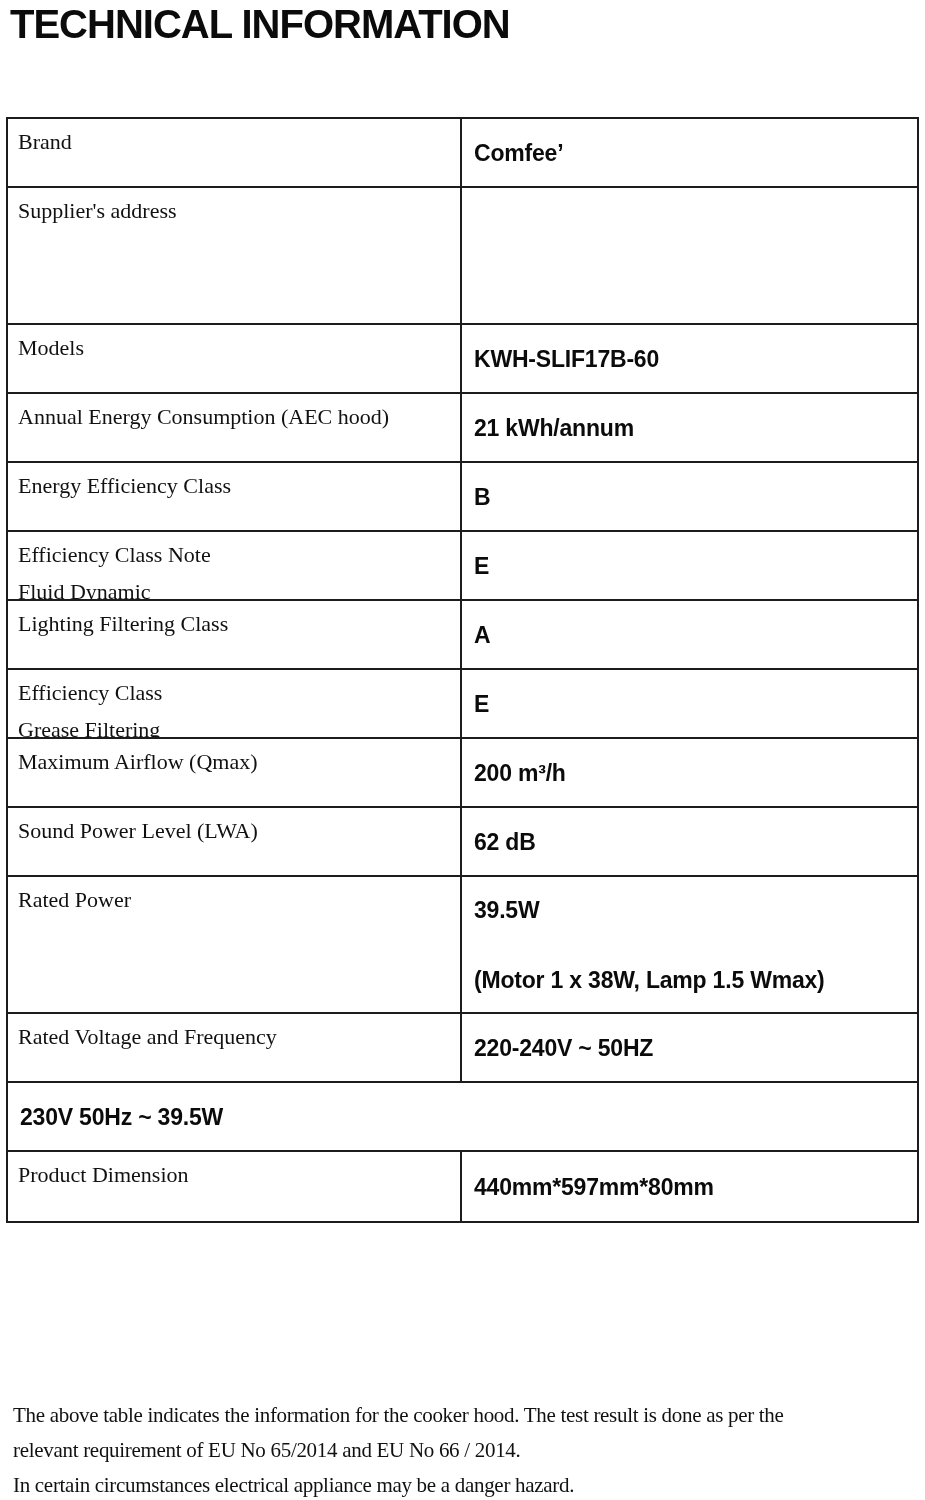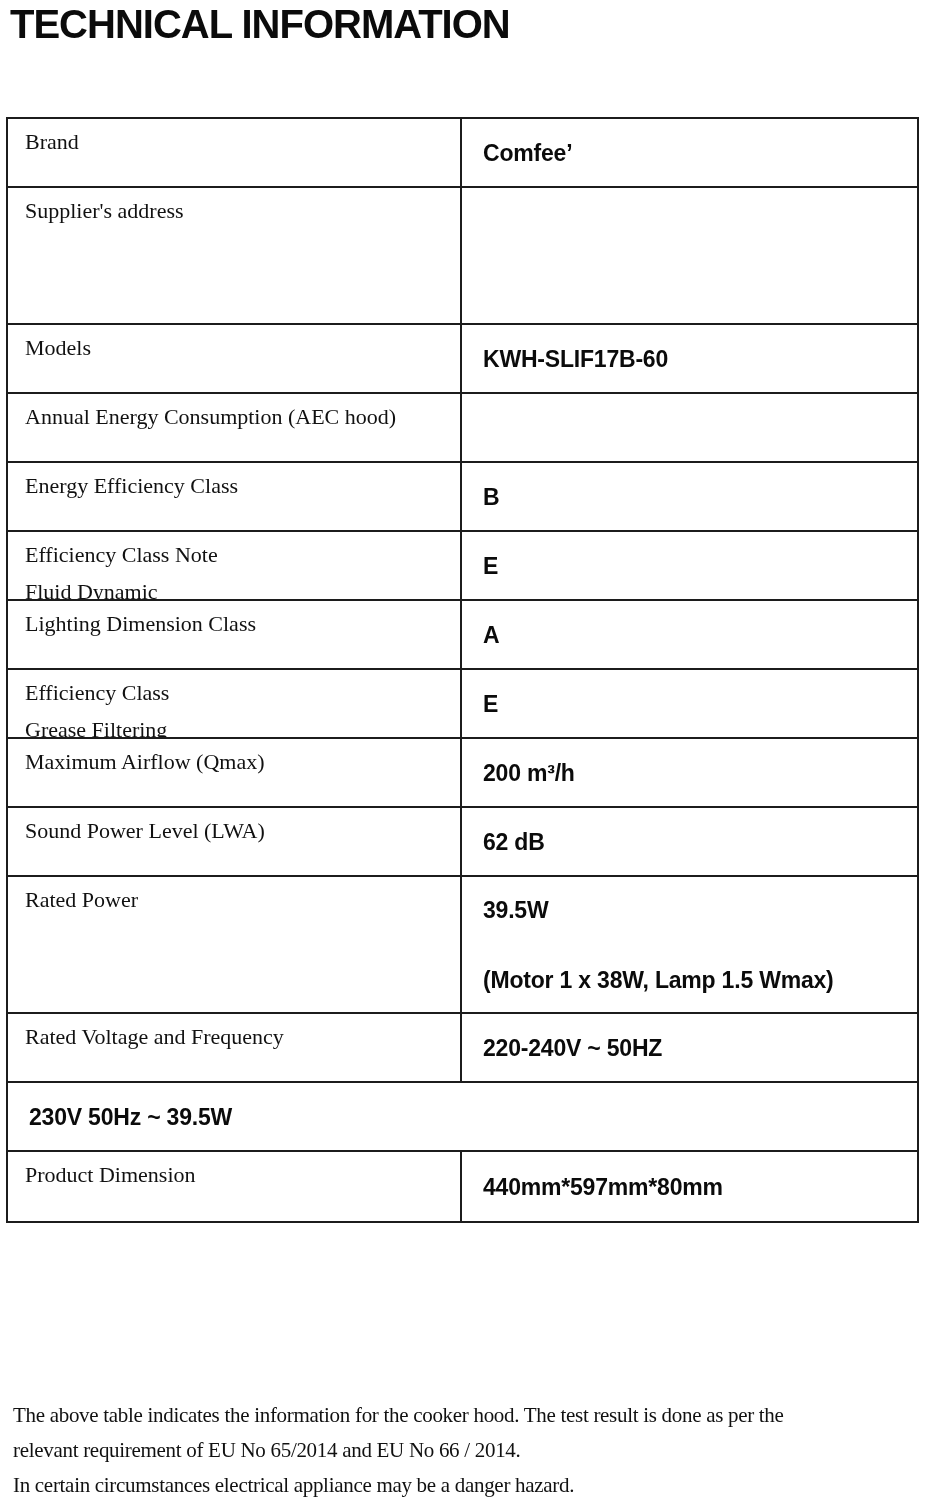--- a/index.html
+++ b/index.html
@@ -30,35 +30,35 @@
   .row {
     display:flex;
     height:69px;
     border-bottom:2px solid #1c1c1c;
   }
   .row.tall { height:137px; }
   .row:last-child { border-bottom:none; }
   .cl {
     width:454px;
     border-right:2px solid #1c1c1c;
-    padding:4px 10px 0 17px;
+    padding:4px 10px 0 10px;
     font-family:"Liberation Serif", serif;
     font-size:22px;
     line-height:37px;
     color:#111;
     white-space:nowrap;
     overflow:hidden;
   }
   .cv {
     flex:1;
     display:flex;
     flex-direction:column;
     justify-content:center;
     row-gap:46px;
-    padding-left:21px;
+    padding-left:12px;
     font-family:"Liberation Sans", sans-serif;
     font-weight:700;
     font-size:23px;
     line-height:24px;
     letter-spacing:-0.2px;
     color:#0b0b0b;
     overflow:hidden;
   }
   .lline:empty, .vline:empty { display:none; }
   .vline { white-space:nowrap; }
@@ -109,20 +109,24 @@
         <div class="vline">KWH-SLIF17B-60</div>
 
       </div>
     </div>
 
     <div class="row">
       <div class="cl">
         <div class="lline">Annual Energy Consumption (AEC hood)</div>
 
       </div>
+      <div class="cv">
+        <div class="vline">21 kWh/annum</div>
+
+      </div>
     </div>
 
     <div class="row">
       <div class="cl">
         <div class="lline">Energy Efficiency Class</div>
 
       </div>
       <div class="cv">
         <div class="vline">B</div>
 
@@ -135,21 +139,21 @@
         <div class="lline">Fluid Dynamic</div>
       </div>
       <div class="cv">
         <div class="vline">E</div>
 
       </div>
     </div>
 
     <div class="row">
       <div class="cl">
-        <div class="lline">Lighting Dimension Class</div>
+        <div class="lline">Lighting Filtering Class</div>
 
       </div>
       <div class="cv">
         <div class="vline">A</div>
 
       </div>
     </div>
 
     <div class="row">
       <div class="cl">

